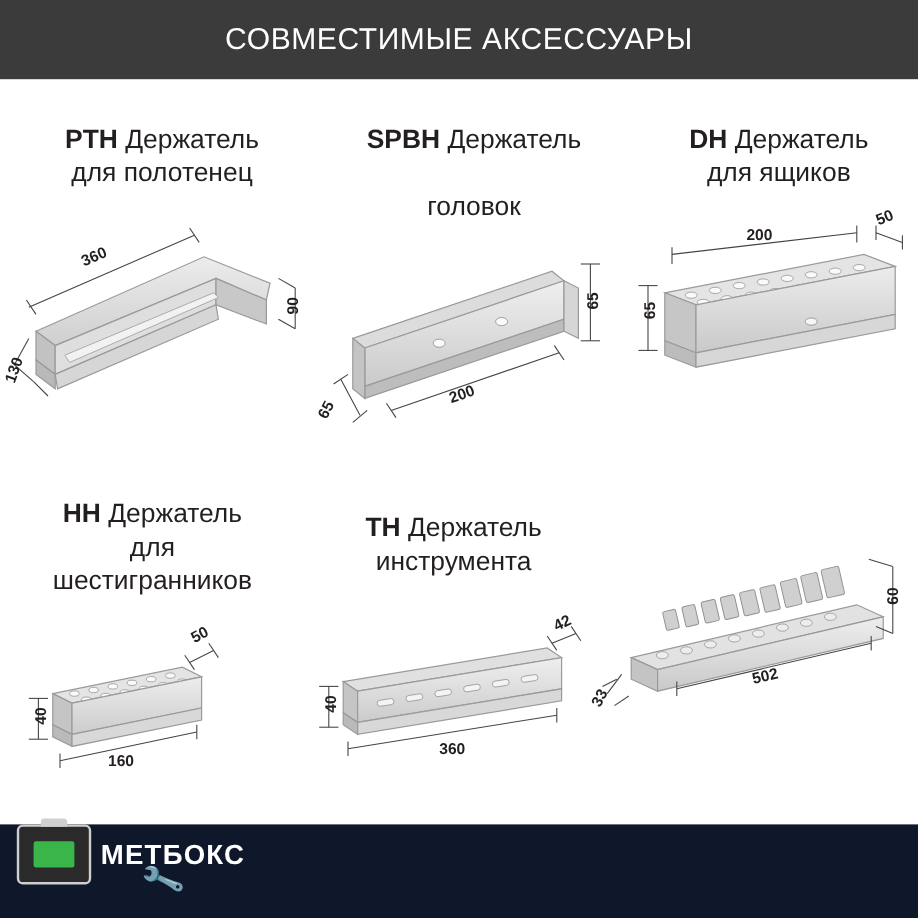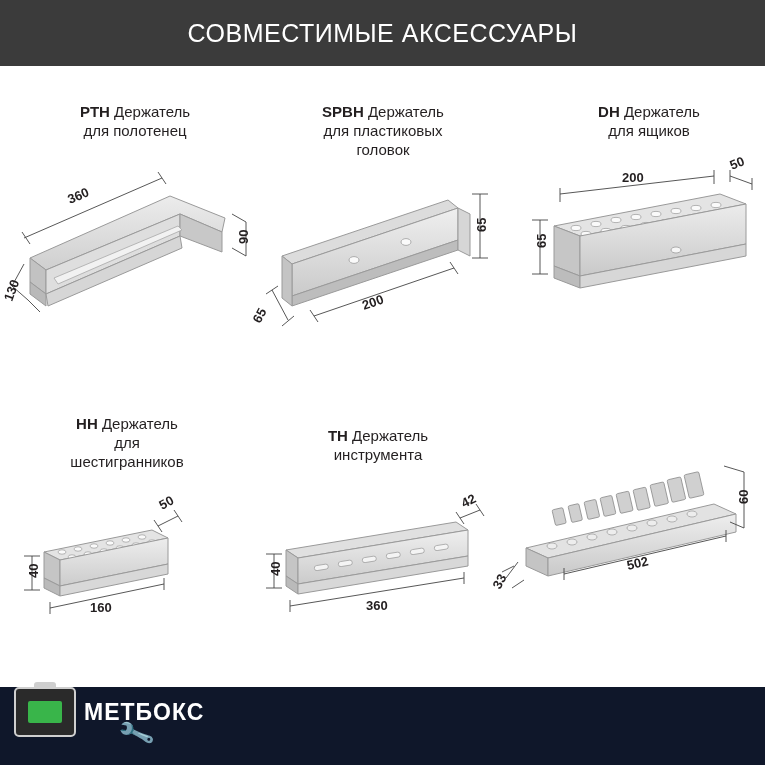--- a/index.html
+++ b/index.html
@@ -56,21 +56,21 @@
     color:#d8d8d8; font-size:26px; transform:rotate(-20deg);
     opacity:.9;
   }
   
   .grid {
     position:absolute; left:0; top:66px; width:765px; height:621px;
   }
   .cell { position:absolute; }
   .cell-title {
     text-align:center;
-    font-size:15px;
+    font-size:22px;
     color:#231f20;
     line-height:1.28;
   }
   .cell-title .code { font-weight:bold; }
   .art { position:relative;font-weight:bold; }
   svg { display:block; overflow:visible; }
   .dimtxt {
     font-family:"Liberation Sans", sans-serif;
     font-size:13px;
     fill:#231f20;
@@ -121,25 +121,25 @@
           <line x1="2" y1="120" x2="18" y2="134"></line>
           <line x1="30" y1="146" x2="18" y2="134"></line>
         </g>
         <text class="dimtxt" x="60" y="38" transform="rotate(-23 60 38)">360</text>
         <text class="dimtxt" x="238" y="78" transform="rotate(-90 238 78)">90</text>
         <text class="dimtxt" x="2" y="136" transform="rotate(-70 2 136)">130</text>
       </svg>
     </div>
   </div>
 
-  <div class="cell" style="left:258px; top:36px; width:250px;">
+  <div class="cell" style="left:270px; top:36px; width:250px;">
     <div class="cell-title">
       <span class="code">SPBH</span>
       <span>Держатель</span><br>
-      <span>для пластиковых</span><br>
+      <br>
       <span>головок</span>
     </div>
     <div class="art" style="margin-top:18px;">
       <svg width="250" height="160" viewBox="0 0 250 160">
         <defs>
           <linearGradient id="gSPBH" x1="0" y1="0" x2="0" y2="1">
             <stop offset="0%" stop-color="#efefef"></stop>
               <stop offset="100%" stop-color="#cacaca"></stop>
           </linearGradient>
         </defs>

